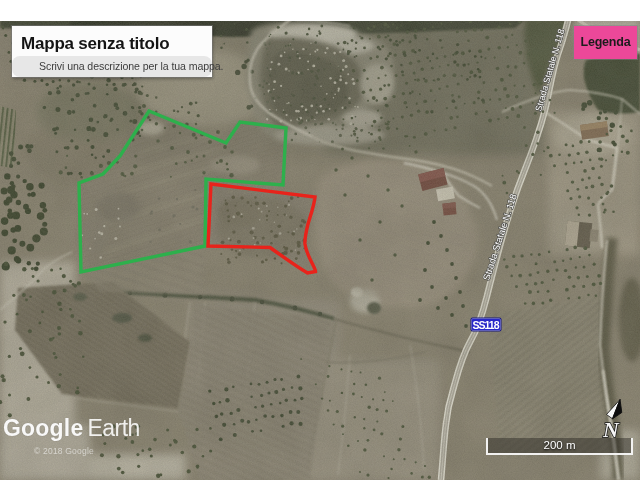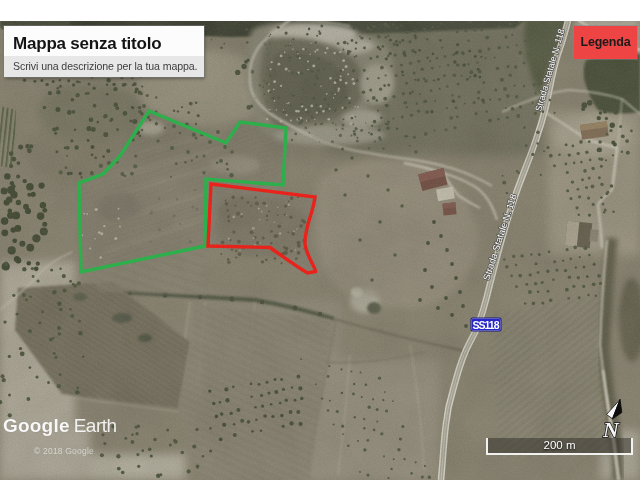--- a/index.html
+++ b/index.html
@@ -1,20 +1,20 @@
 <!DOCTYPE html>
 <html><head><meta charset="utf-8">
 <style>
 html,body{margin:0;padding:0;background:#fff;}
 #wrap{position:relative;width:640px;height:480px;overflow:hidden;font-family:"Liberation Sans",sans-serif;}
-#titlecard{position:absolute;left:4px;top:26px;width:200px;background:#fcfcfc;box-shadow:0 0 0 1px rgba(120,120,120,.55),1px 2px 3px rgba(0,0,0,.3);}
+#titlecard{position:absolute;left:12px;top:26px;width:200px;background:#fcfcfc;box-shadow:0 0 0 1px rgba(120,120,120,.55),1px 2px 3px rgba(0,0,0,.3);}
 #titlecard .t{font-size:17px;font-weight:bold;color:#141414;padding:8px 0 2px 9px;white-space:nowrap;letter-spacing:-0.2px;}
-#titlecard .d{font-size:10.6px;color:#3d3d3d;background:#e7e7e7;padding:4px 0 5px 9px;white-space:nowrap;letter-spacing:-0.1px;}
-#legenda{position:absolute;left:574px;top:26px;width:63px;height:33px;background:#ef4444;box-shadow:0 0 0 1px rgba(130,130,130,.5);text-align:center;line-height:33px;font-size:12.5px;font-weight:bold;color:#1c1c1c;letter-spacing:-0.2px;}
-#gearth{position:absolute;left:3px;top:415px;color:rgba(255,255,255,.95);font-size:19px;letter-spacing:-0.5px;}
+#titlecard .d{font-size:10.6px;color:#3d3d3d;background:#e7e7e7;padding:4px 0 5px 27px;white-space:nowrap;letter-spacing:-0.1px;border-radius:8px;}
+#legenda{position:absolute;left:574px;top:26px;width:63px;height:33px;background:#ec4899;box-shadow:0 0 0 1px rgba(130,130,130,.5);text-align:center;line-height:33px;font-size:12.5px;font-weight:bold;color:#1c1c1c;letter-spacing:-0.2px;}
+#gearth{position:absolute;left:3px;top:415px;color:rgba(255,255,255,.95);font-size:23px;letter-spacing:-0.5px;}
 #gearth .g{letter-spacing:.2px;font-weight:bold;text-shadow:0 0 1px rgba(0,0,0,.25);}
 #gearth .e{color:rgba(255,255,255,.88);margin-left:4px;}
 #copyr{position:absolute;left:2px;top:446px;color:rgba(255,255,255,.55);font-size:8.5px;letter-spacing:.2px;padding-left:32px;}
 #scalebar{position:absolute;left:486px;top:438px;width:143px;height:15px;background:rgba(38,36,30,.45);border-left:2px solid rgba(255,255,255,.92);border-right:2px solid rgba(255,255,255,.92);border-bottom:2px solid rgba(255,255,255,.92);text-align:center;font-size:11.5px;color:#fff;line-height:14px;text-shadow:0 1px 2px rgba(0,0,0,.9);}
 </style></head>
 <body>
 
 <div id="wrap">
 
 <svg width="640" height="480" viewBox="0 0 640 480">

